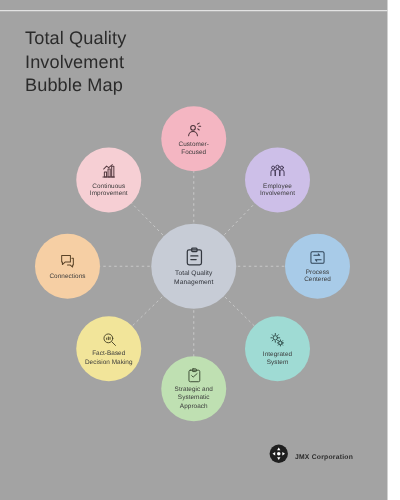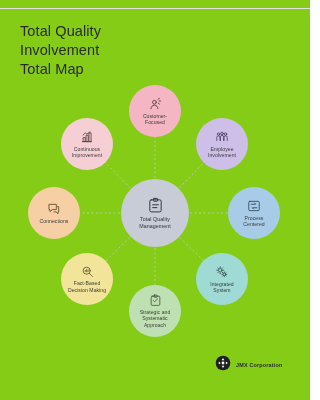--- a/index.html
+++ b/index.html
@@ -10,21 +10,21 @@
     width: 310px;
     height: 400px;
     background: #ffffff;
     font-family: "Liberation Sans", sans-serif;
     overflow: hidden;
   }
   .page {
     position: relative;
     width: 310px;
     height: 400px;
-    background: #84cc16;
+    background: #a3a3a3;
     box-sizing: border-box;
   }
   .top-rule {
     position: absolute;
     top: 8px;
     left: 0;
     width: 310px;
     height: 1px;
     background: #e3e3e3;
   }
@@ -114,21 +114,21 @@
 </head>
 <body>
 
 <div class="page">
 
   <div class="top-rule"></div>
 
   <div class="title">
     <div>Total Quality</div>
     <div>Involvement</div>
-    <div>Total Map</div>
+    <div>Bubble Map</div>
   </div>
 
   <div class="canvas">
 
     <svg class="lines" viewBox="0 0 310 270">
       <g stroke="#c9c9c9" stroke-width="0.8" stroke-dasharray="2,2.4" fill="none">
         <line x1="155" y1="135" x2="155" y2="59"></line>
         <line x1="155" y1="135" x2="222" y2="66"></line>
         <line x1="155" y1="135" x2="254" y2="135"></line>
         <line x1="155" y1="135" x2="222" y2="201"></line>

